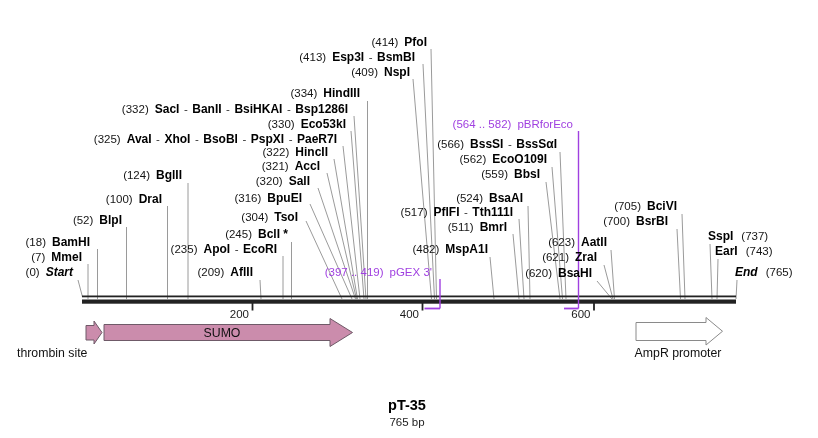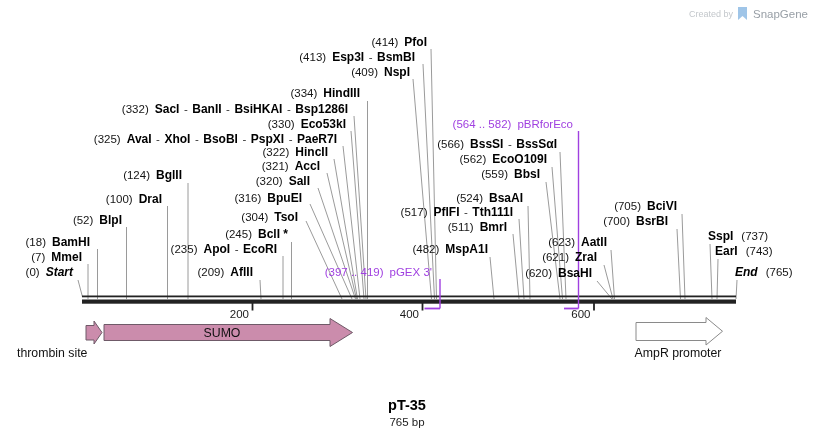--- a/index.html
+++ b/index.html
@@ -17,27 +17,20 @@
   .t-title{font-size:14.5px;font-weight:700;fill:#000;}
   .t-sub{font-size:11.5px;fill:#222;}
   #watermark{position:absolute;top:7px;right:10px;display:flex;align-items:center;gap:5px;}
   #wm-created{font-size:9px;color:#c3c7cb;}
   #wm-brand{font-size:11.5px;color:#989fa6;}
 </style>
 </head>
 <body>
 
 <div id="stage">
-  <div id="watermark">
-    <span id="wm-created">Created by</span>
-    <svg width="10" height="13" viewBox="0 0 10 13">
-      <polygon id="wm-flag" points="0,0 9,0 9,13 4.5,9 0,13" fill="#9FC5E8"></polygon>
-    </svg>
-    <span id="wm-brand">SnapGene</span>
-  </div>
 
   <svg id="map" width="818" height="438" viewBox="0 0 818 438">
     <g id="gen">
         <line x1="431" y1="49" x2="436.5" y2="299" stroke="#8F8F8F" stroke-width="0.9"></line>
         <line x1="423" y1="64" x2="434.5" y2="299" stroke="#8F8F8F" stroke-width="0.9"></line>
         <line x1="413" y1="79" x2="431.5" y2="299" stroke="#8F8F8F" stroke-width="0.9"></line>
         <line x1="367.5" y1="101" x2="367.5" y2="299" stroke="#8F8F8F" stroke-width="0.9"></line>
         <line x1="354" y1="116" x2="366" y2="299" stroke="#8F8F8F" stroke-width="0.9"></line>
         <line x1="351" y1="131" x2="364" y2="299" stroke="#8F8F8F" stroke-width="0.9"></line>
         <line x1="343" y1="146" x2="360" y2="299" stroke="#8F8F8F" stroke-width="0.9"></line>

